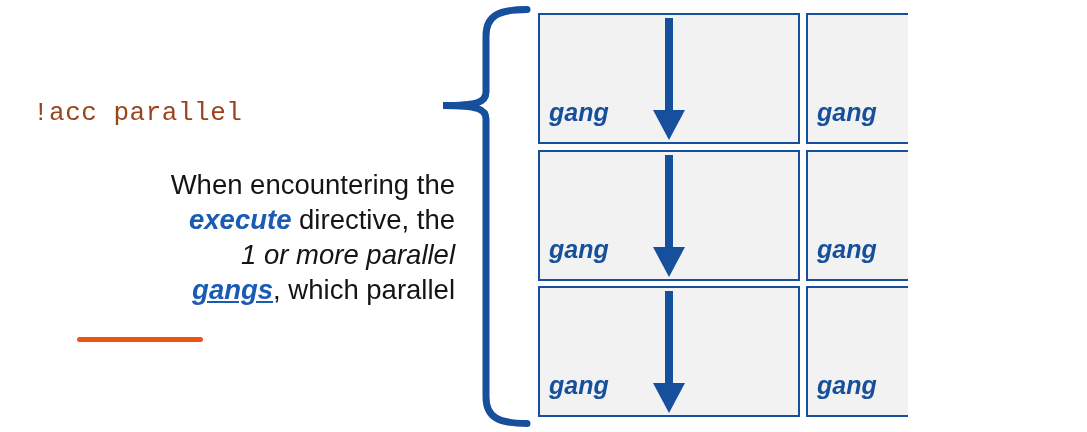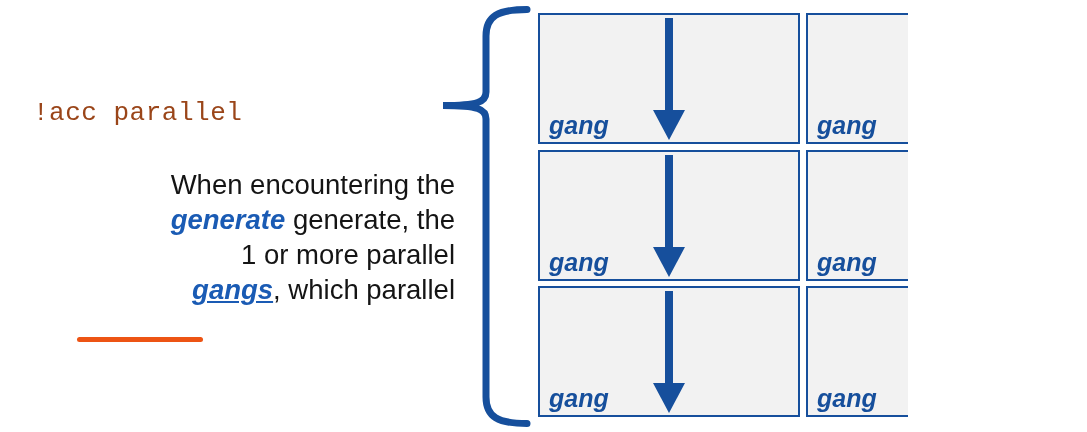--- a/index.html
+++ b/index.html
@@ -9,47 +9,47 @@
   
   .code{position:absolute;left:33px;top:98px;
         font-family:"Liberation Mono","DejaVu Sans Mono",monospace;
         font-size:26px;color:#9A4519;letter-spacing:.5px;white-space:pre;}
 
   
   .para{position:absolute;left:55px;top:167px;width:400px;
         text-align:right;font-size:27.5px;line-height:35px;color:#141414;}
   .blue{color:#1A5BB4;}
   .bi{font-weight:bold;font-style:italic;}
-  .it{}
+  .it{font-style:italic;}
   .ul{text-decoration:underline;text-decoration-thickness:2px;text-underline-offset:2px;margin-top:31px;}
 
   
   .orange-line{position:absolute;left:77px;top:337px;width:126px;height:5px;
                background:#ED5414;border-radius:3px;}
 
   
   .brace{position:absolute;left:436px;top:6px;}
 
   
   .gbox{position:absolute;background:#F2F2F2;border:2.5px solid #164F9C;
         box-sizing:border-box;}
-  .glabel{position:absolute;left:9px;bottom:2px;font-weight:bold;font-style:italic;
+  .glabel{position:absolute;left:9px;bottom:15px;font-weight:bold;font-style:italic;
           font-size:25px;color:#164F9C;}
   .garrow{position:absolute;left:50%;top:3px;transform:translateX(-50%);}
 </style>
 </head>
 <body>
 
 <div class="page">
 
   <div class="code">!acc parallel</div>
 
   <div class="para">
     <div><span>When encountering the</span></div>
-    <div><span class="bi blue">generate</span><span> generate, the</span></div>
+    <div><span class="bi blue">execute</span><span> directive, the</span></div>
     <div><span class="it">1 or more parallel</span></div>
     <div><span class="bi blue ul">gangs</span><span>, which parallel</span></div>
   </div>
 
   <div class="orange-line"></div>
 
   <svg class="brace" width="95" height="421" viewBox="0 0 95 421">
     <path d="M 91 3.5 C 62 3.5 50 10 50 30 L 50 86 C 50 96 42 99.5 7 99.5 C 42 99.5 50 103 50 113 L 50 391 C 50 411 62 417.5 91 417.5" fill="none" stroke="#164F9C" stroke-width="7" stroke-linecap="round"></path>
   </svg>
 

